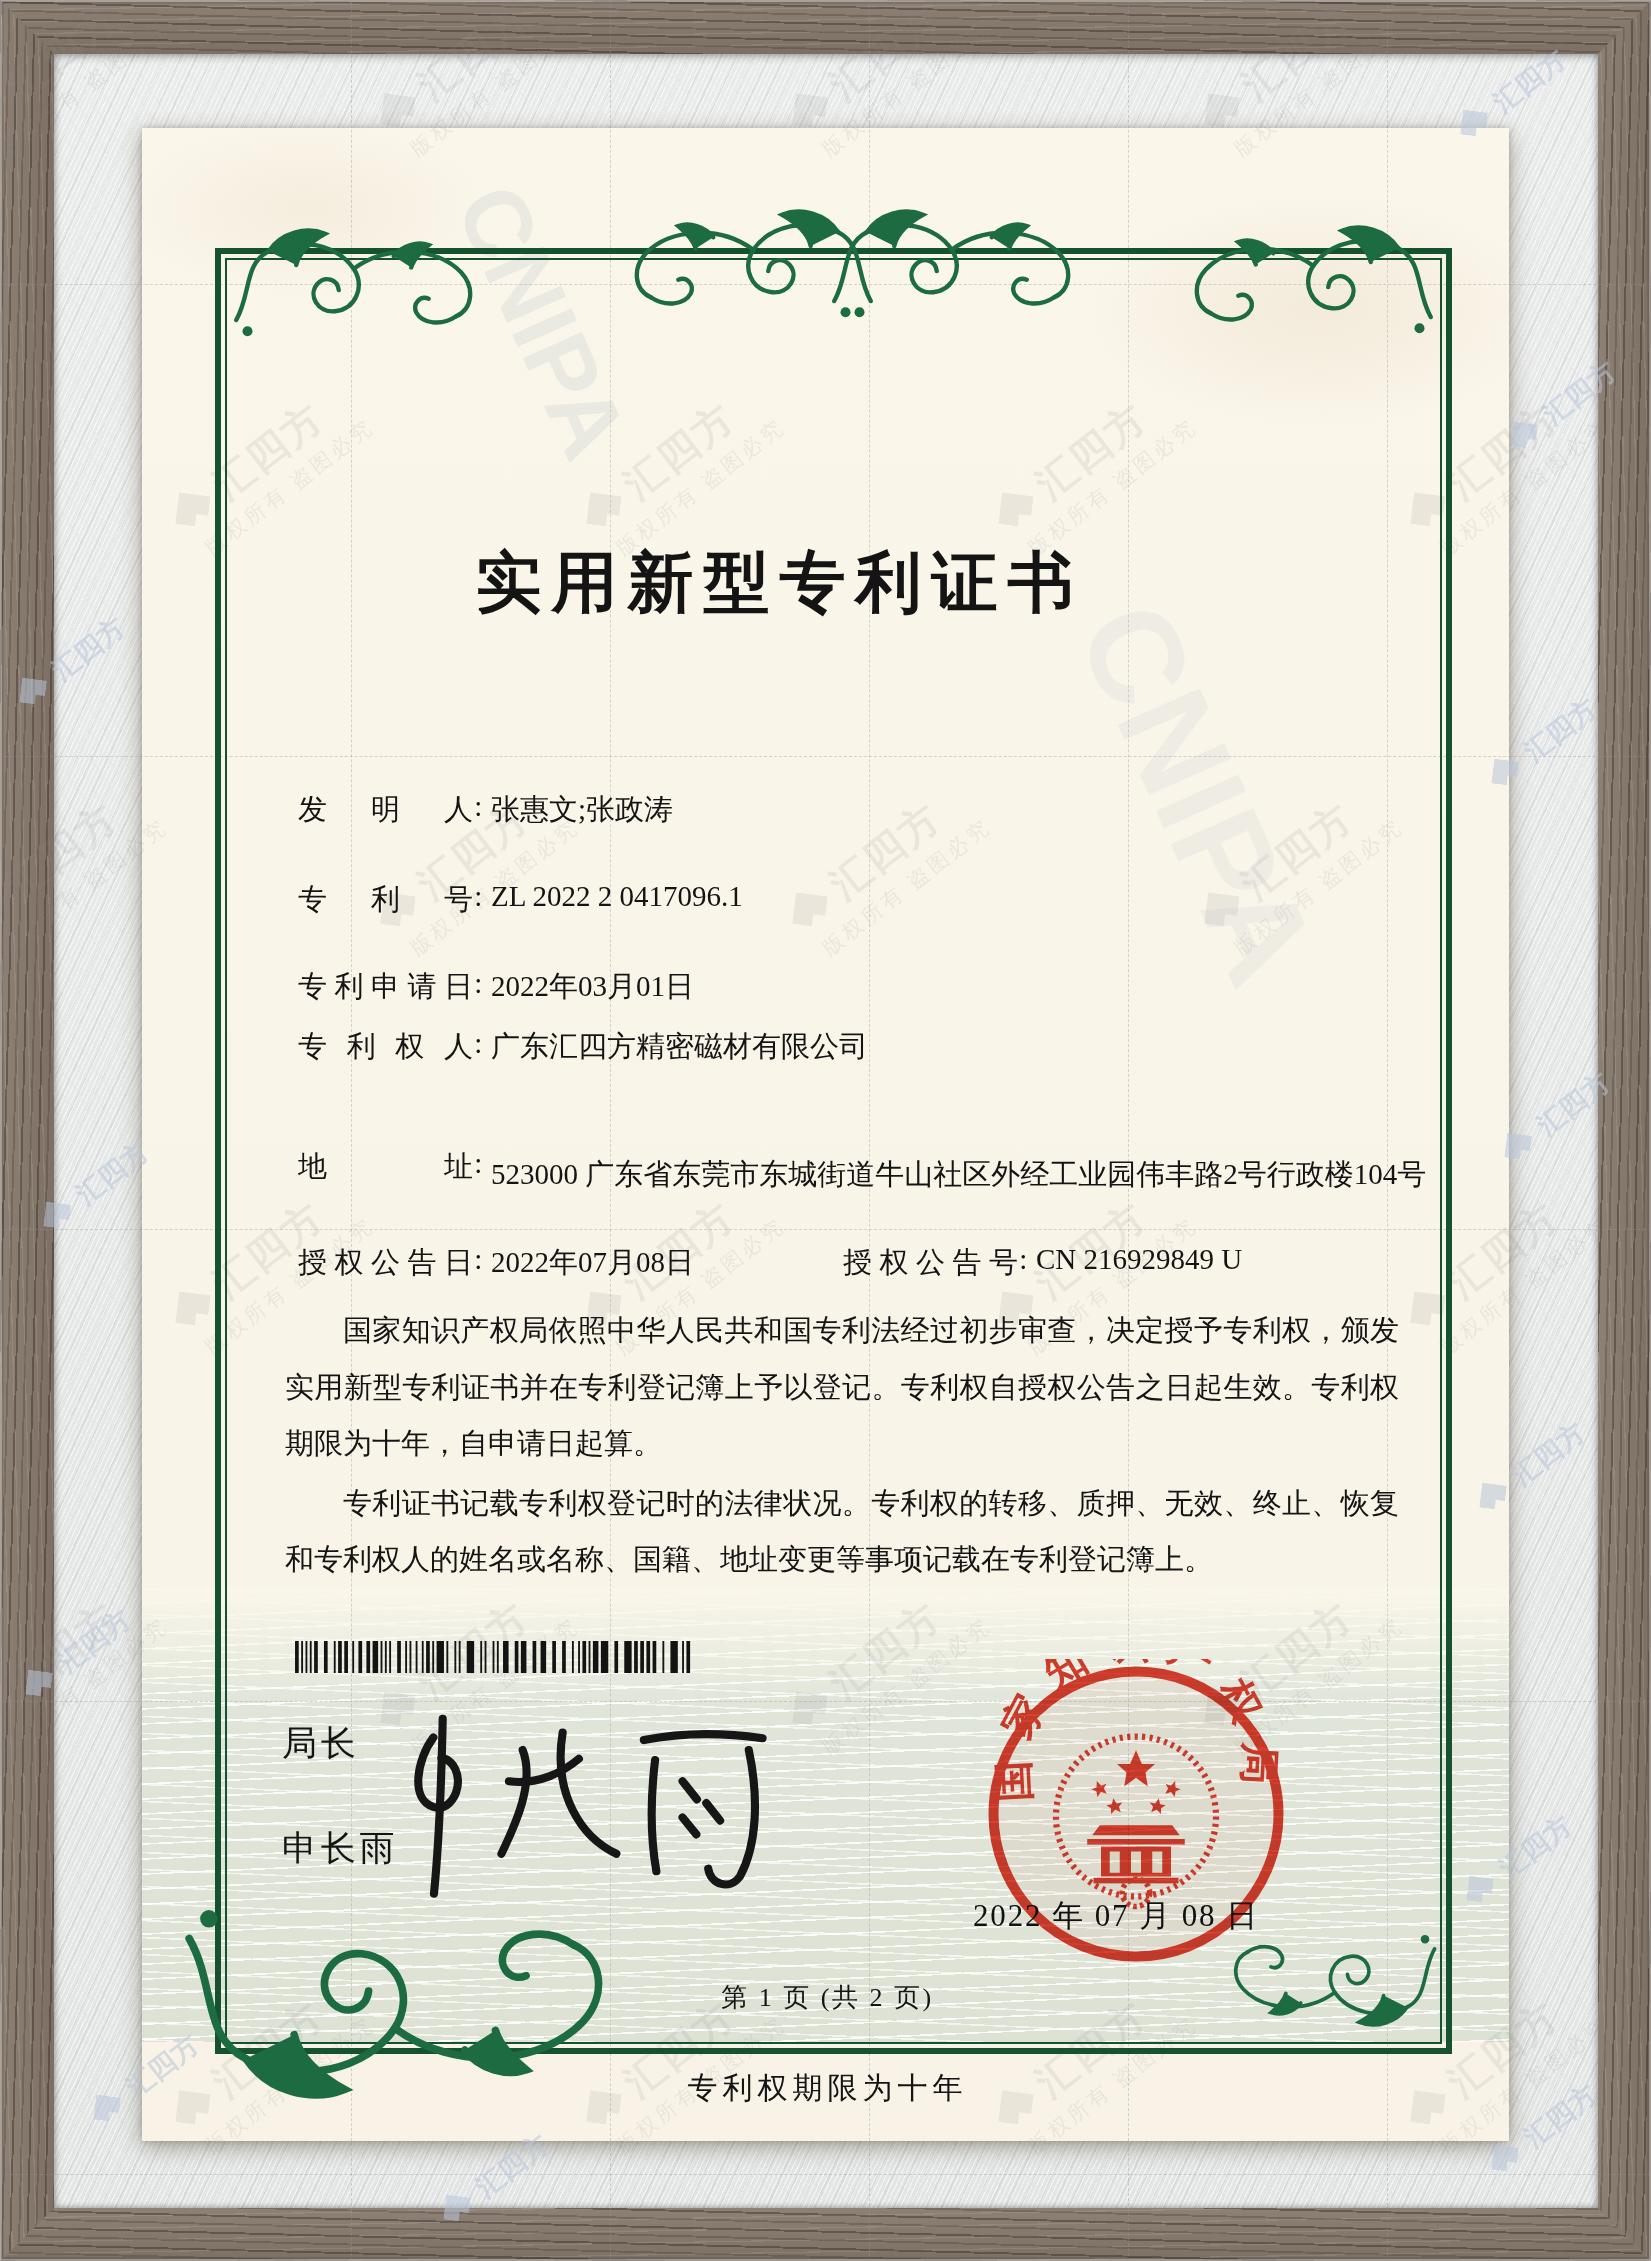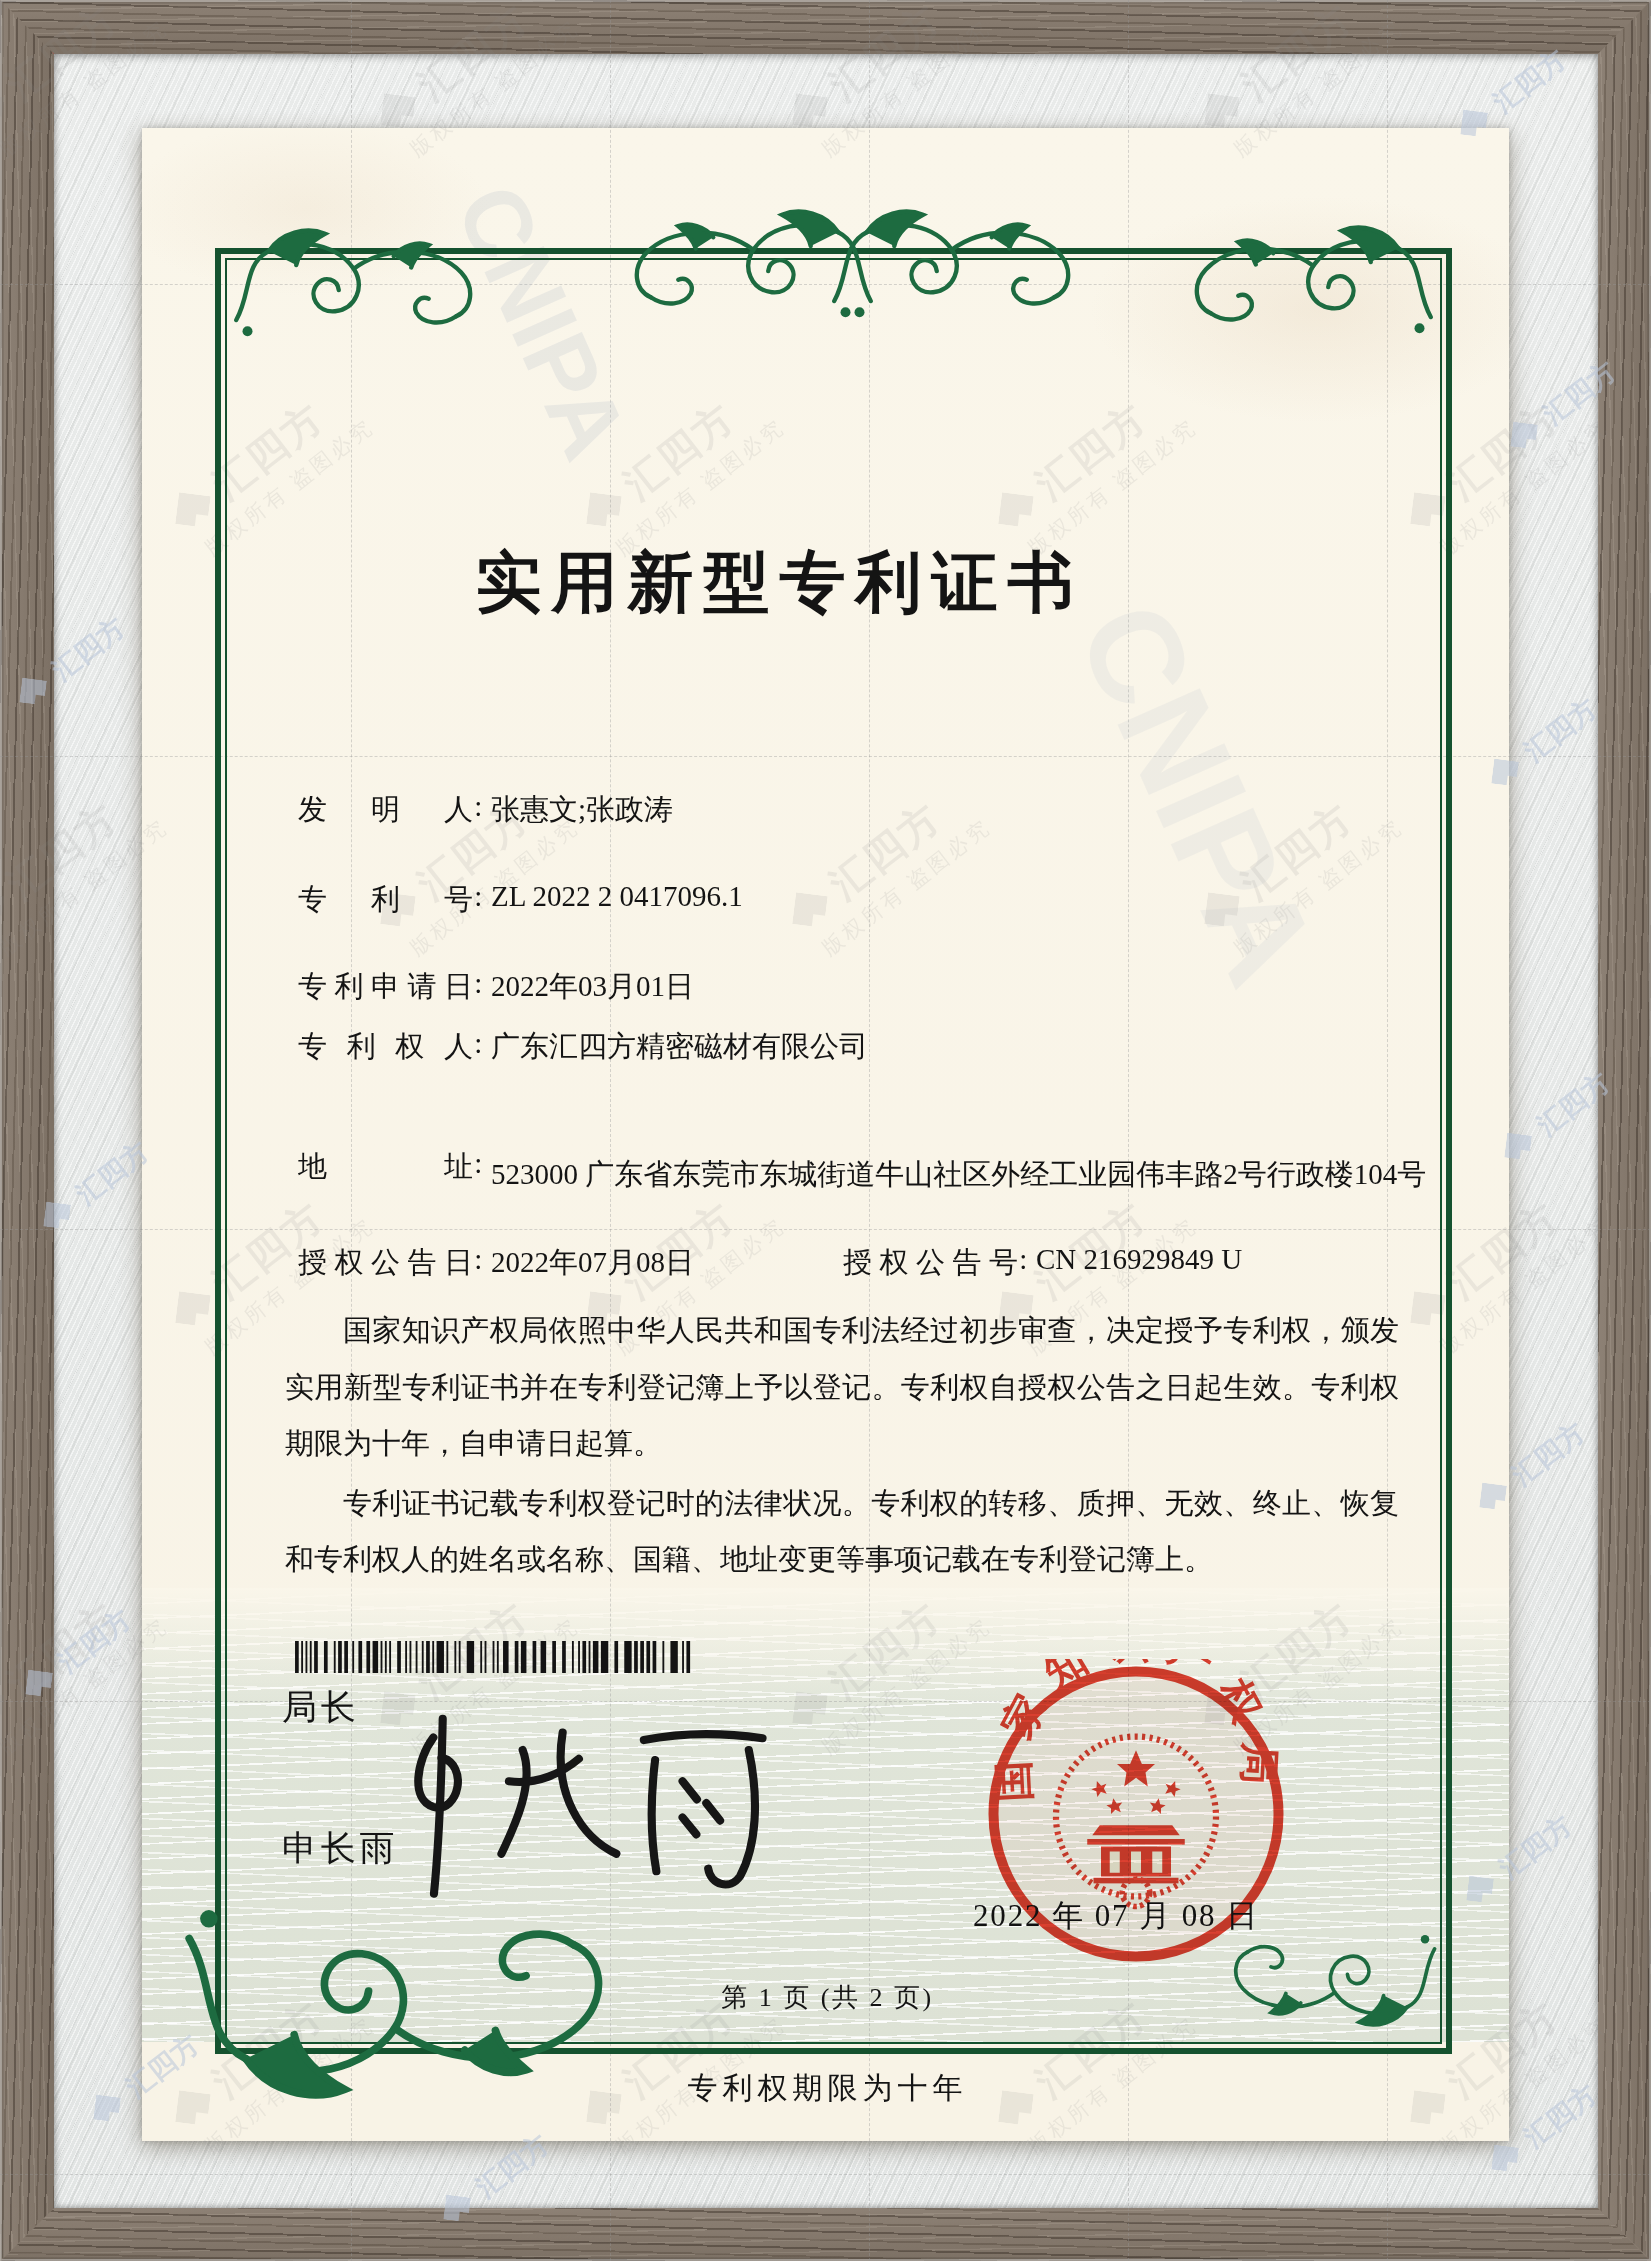--- a/index.html
+++ b/index.html
@@ -72,21 +72,21 @@
   #title{left:215px;top:538px;width:1129px;text-align:center;font-size:66px;font-weight:bold;letter-spacing:10px;}
   .frow{position:absolute;left:298px;z-index:8;font-size:29px;color:#141414;white-space:nowrap;}
   .flabel{display:inline-block;width:175px;text-align:justify;text-align-last:justify;vertical-align:top;}
   .fcolon{display:inline-block;margin:0 8.7px 0 1.2px;}
   .fvalue{display:inline-block;vertical-align:top;}
   #frow-5 .fvalue{white-space:normal;width:936px;line-height:54px;}
   #pair2{position:absolute;left:545px;top:0;white-space:nowrap;}
   #body-text{left:282px;top:1299px;width:1120px;font-size:29px;line-height:1.95;text-align:justify;}
   #body-text p{margin:3px;text-indent:2em;}
   #barcode{left:292px;top:1641px;z-index:8;position:absolute;}
-  #director-label{left:282px;top:1684px;font-size:35px;letter-spacing:3.7px;}
+  #director-label{left:282px;top:1720px;font-size:35px;letter-spacing:3.7px;}
   #director-name{left:282px;top:1825px;font-size:35px;letter-spacing:3.7px;}
   #signature{left:374px;top:1705px;z-index:8;position:absolute;}
   #seal{left:981px;top:1659px;z-index:9;position:absolute;mix-blend-mode:multiply;opacity:.95;}
   #seal-date{left:960px;top:1895px;width:312px;text-align:center;font-size:31px;letter-spacing:1.9px;z-index:10;color:#111;}
   #page-indicator{left:215px;top:1980px;width:1225px;text-align:center;font-size:26px;letter-spacing:2.5px;}
   #footer-note{left:215px;top:2068px;width:1225px;text-align:center;font-size:30px;letter-spacing:5px;}
 </style>
 </head>
 <body>
 

